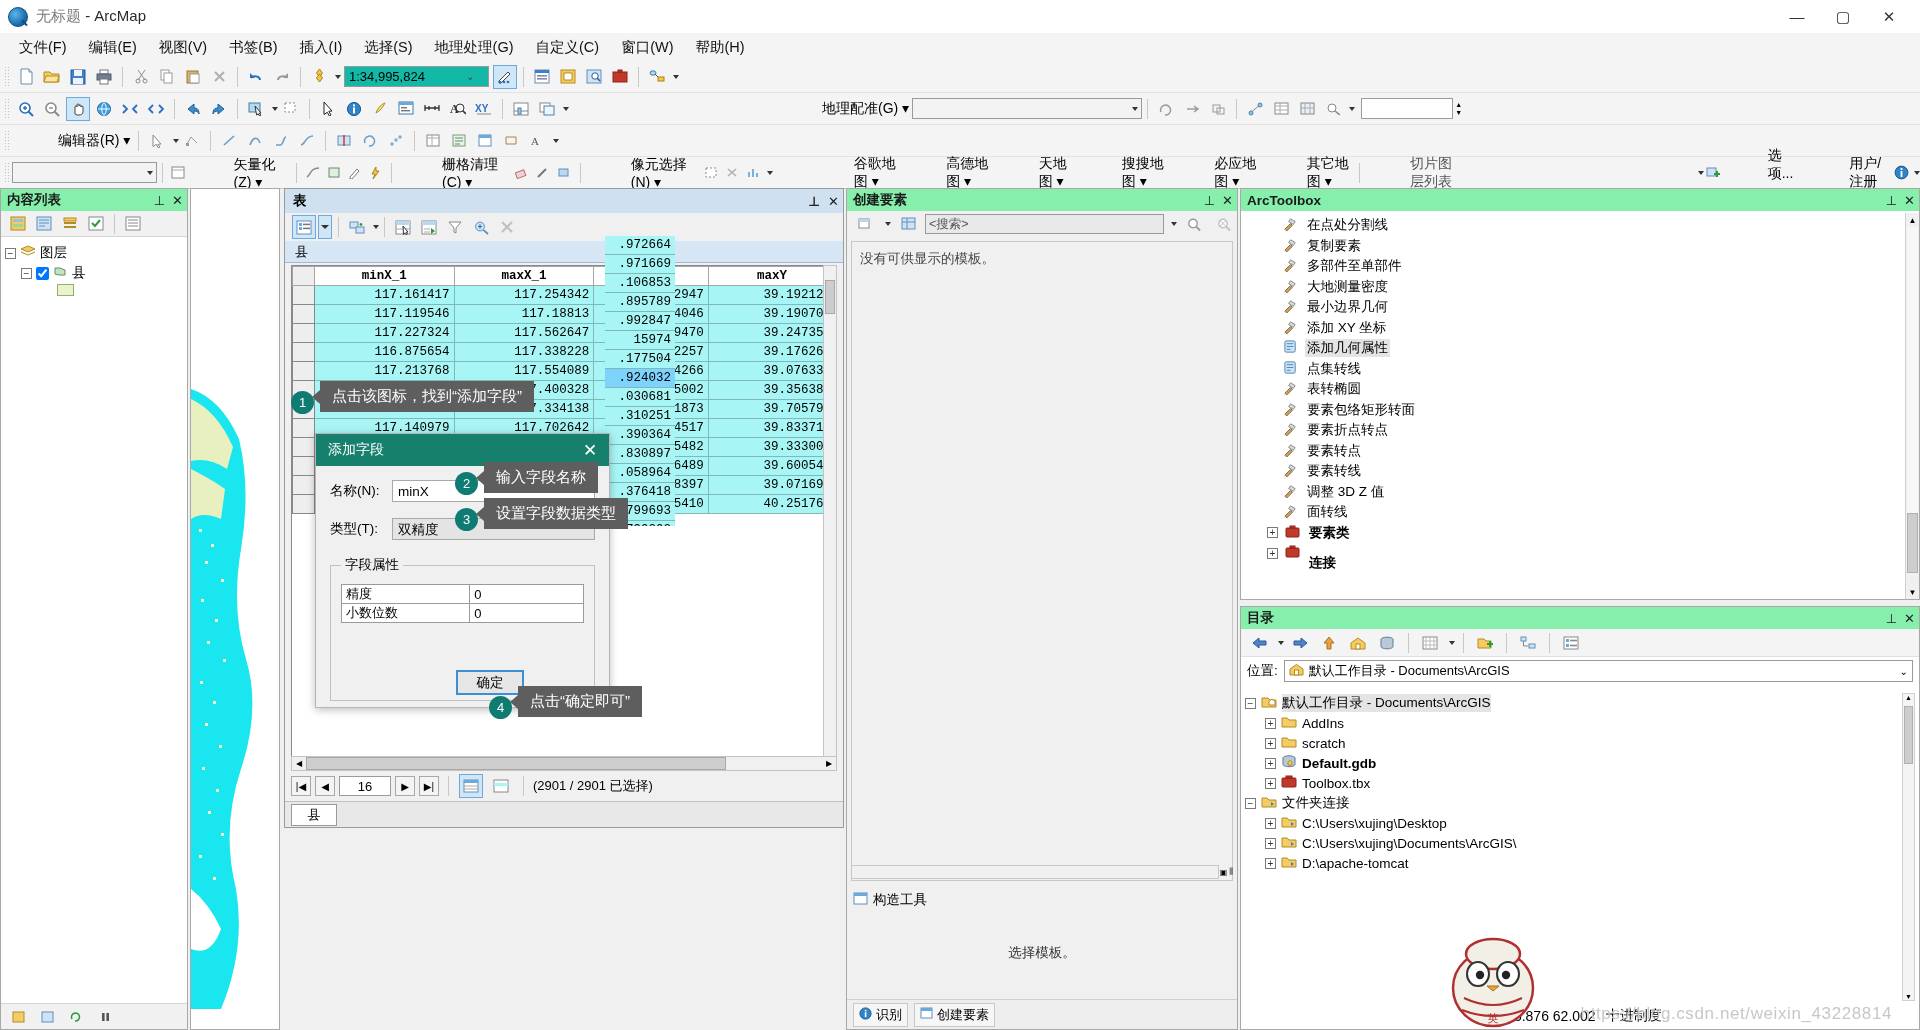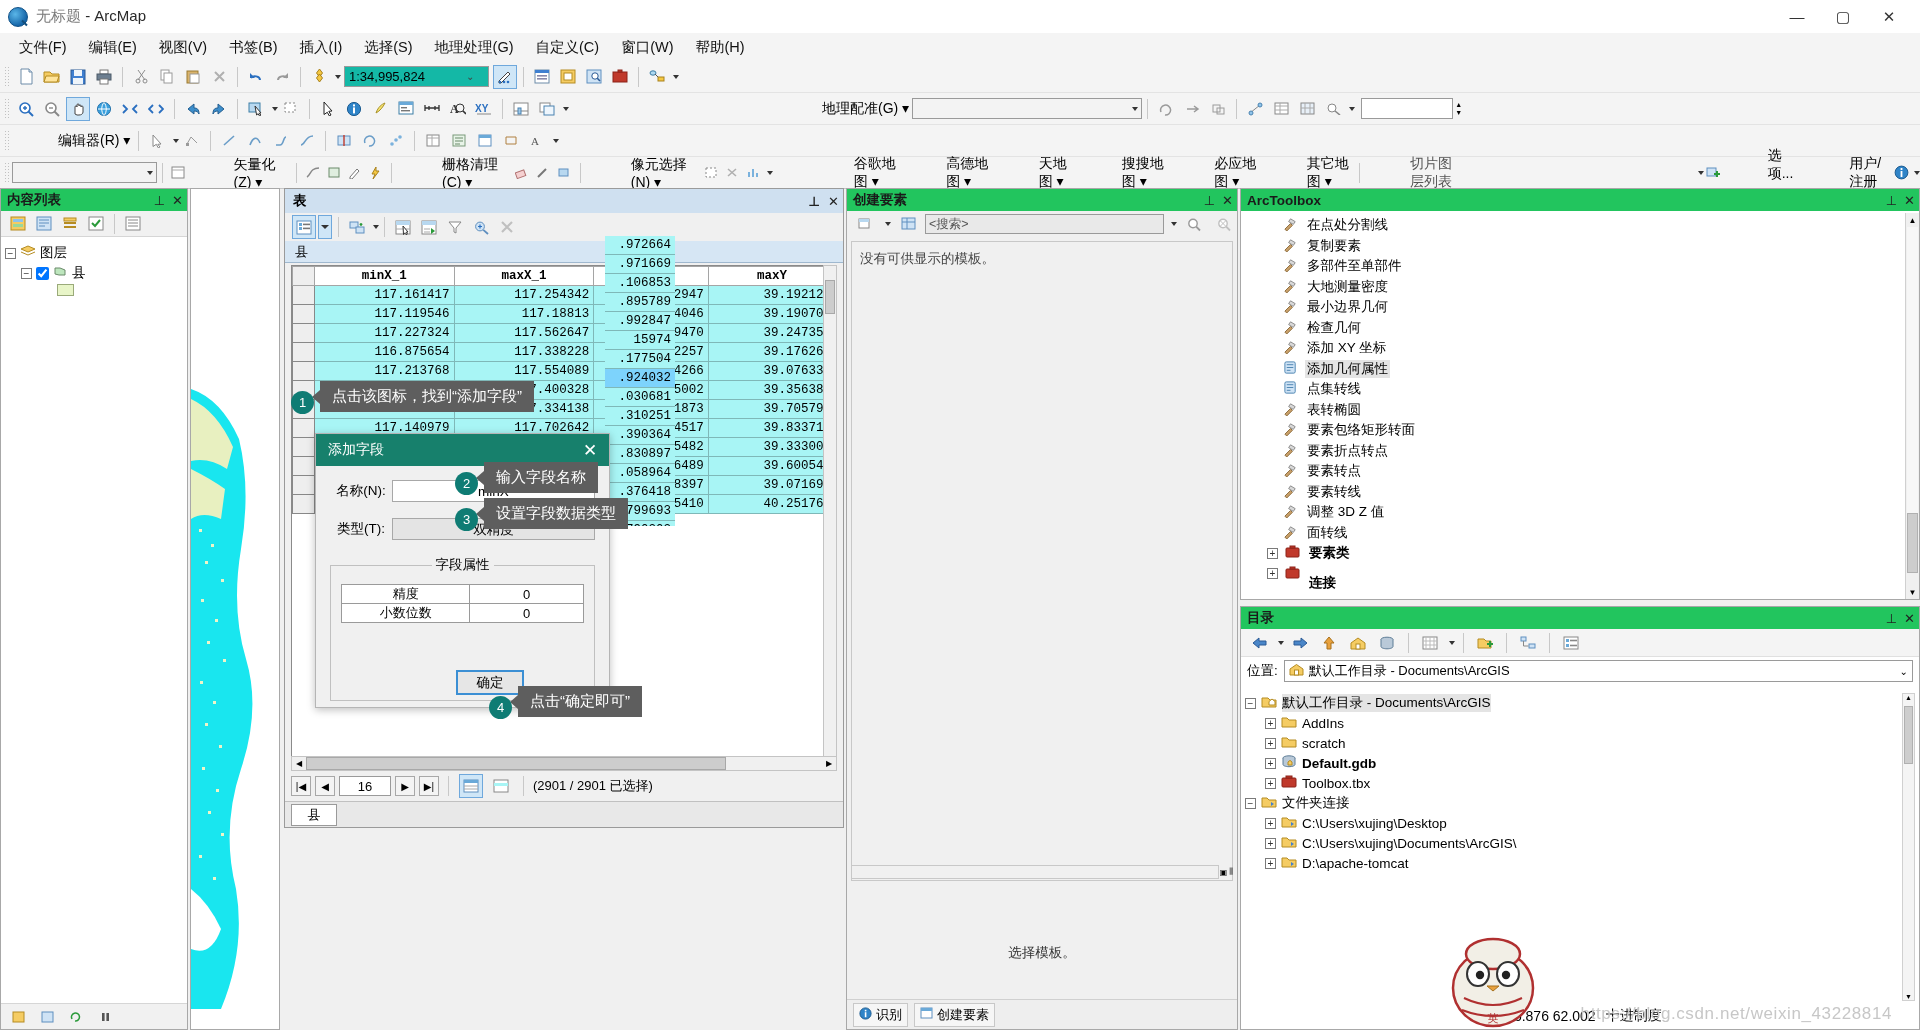--- a/index.html
+++ b/index.html
@@ -52,21 +52,21 @@
   .combo { height:21px; border:1px solid #9a9a9a; background:#f3f3f3; display:flex;
            align-items:center; padding:0 3px; font-size:13px; }
   .combo.w230{ width:230px;} .combo.w185{width:185px;}
   .combo .ar{ margin-left:auto; }
   .editbox { height:21px; border:1px solid #9a9a9a; background:#fff; width:90px; }
 
   
   .workspace { position:absolute; top:188px; left:0; right:0; bottom:0; }
 
   
-  .panel-hdr { height:22px; background:#22c55e; display:flex; align-items:center;
+  .panel-hdr { height:22px; background:#86efac; display:flex; align-items:center;
                padding:0 4px 0 6px; font-size:13.5px; color:#1a1a1a; font-weight:bold;}
   .panel-hdr .sp { margin-left:auto; display:flex; gap:7px; align-items:center; font-weight:normal;}
   .pin { font-size:13px; color:#222; transform:rotate(0deg); }
   .xbtn { font-size:13px; color:#222; }
 
   
   .toc { position:absolute; left:0; top:0; width:188px; bottom:0; background:#fff;
          border:1px solid #a8a8a8; }
   .toc-tools { height:26px; background:#f1f1f1; display:flex; align-items:center;
                padding-left:4px; border-bottom:1px solid #d6d6d6; }
@@ -114,21 +114,21 @@
   .vscroll{position:absolute;right:6px;top:76px;bottom:60px;width:14px;background:#f0f0f0;
            border:1px solid #c4c4c4;}
   .vs-thumb{position:absolute;top:14px;left:1px;width:10px;height:34px;background:#cdcdcd;border:1px solid #a8a8a8;}
 
   
   .dialog { position:absolute; left:315px; top:245px; width:295px; height:275px;
             background:#f0f0f0; border:1px solid #b5b5b5; box-shadow:0 2px 8px rgba(0,0,0,.25); }
   .dlg-hdr { height:32px; background:#17806c; display:flex; align-items:center;
              padding:0 6px 0 12px; color:#fff; font-size:14px; }
   .dlg-x { margin-left:auto; font-size:17px; color:#fff; width:26px; text-align:center; }
-  .dlg-body { padding:14px 14px 0 14px; font-size:13.5px;text-align:center;}
+  .dlg-body { padding:14px 14px 0 14px; font-size:13.5px;}
   .frow { display:flex; align-items:center; margin-bottom:16px; }
   .flabel{ width:62px; }
   .finput{ flex:1; height:22px; border:1px solid #a8a8a8; background:#fff; padding:0 5px;
            font-size:13.5px; line-height:21px;}
   .fsel{ flex:1; height:22px; border:1px solid #a8a8a8; background:#e4e4e4; padding:0 5px;
            font-size:13.5px; line-height:21px;}
   .fieldset{ border:1px solid #c0c0c0; margin:2px 0 0 0; padding:10px 10px 18px 10px; height:145px;}
   .fieldset legend{ padding:0 4px; font-size:13.5px;}
   table.props{ border-collapse:collapse; width:100%; font-size:13px;}
   table.props td{ border:1px solid #9a9a9a; height:18px; padding:0 4px; background:#fff;}
@@ -1151,20 +1151,29 @@
       <div class="cf-list">
         <span>没有可供显示的模板。</span>
       </div>
       <div style="position:absolute;left:4px;right:18px;bottom:150px;height:14px;background:#f0f0f0;border:1px solid #c8c8c8;"></div>
       <div style="position:absolute;right:4px;bottom:150px;width:26px;height:14px;display:flex;gap:2px;align-items:center;justify-content:flex-end;">
         <span style="font-size:8px;">▣</span>
           <span style="font-size:8px;">⫼</span>
       </div>
 
       <div class="cf-constr">
+        <div class="cf-hdr2">
+          <span>
+            <svg width="15" height="14" viewBox="0 0 15 14">
+                <rect x="1" y="1" width="13" height="11" fill="#fff" stroke="#5f8fbf"></rect>
+                <rect x="1" y="1" width="13" height="3" fill="#6aa9d8"></rect>
+              </svg>
+          </span>
+          <span>构造工具</span>
+        </div>
         <div class="cf-body2">选择模板。</div>
       </div>
       <div class="cf-foot">
         <div class="ft">
           <span><svg width="13" height="13" viewBox="0 0 13 13">
                 <circle cx="6.5" cy="6.5" r="5.6" fill="#2f84c8" stroke="#1d5c91"></circle>
                 <rect x="5.8" y="5.2" width="1.6" height="5" fill="#fff"></rect>
                 <rect x="5.8" y="2.8" width="1.6" height="1.6" fill="#fff"></rect>
               </svg></span>
           <span>识别</span>
@@ -1215,27 +1224,20 @@
                 <path d="M8 3l5 3-2 3-5-3z" fill="#d8d8d8" stroke="#888"></path>
               </svg></span>
             <span class="lbl">大地测量密度</span>
           </div>
           <div class="tool">
             <span><svg class="hammer" viewBox="0 0 16 16">
                 <path d="M2 14l6-6 2 2-6 6z" fill="#c9a06a" stroke="#8a6a3a"></path>
                 <path d="M8 3l5 3-2 3-5-3z" fill="#d8d8d8" stroke="#888"></path>
               </svg></span>
             <span class="lbl">最小边界几何</span>
-          </div>
-          <div class="tool">
-            <span><svg class="hammer" viewBox="0 0 16 16">
-                <path d="M2 14l6-6 2 2-6 6z" fill="#c9a06a" stroke="#8a6a3a"></path>
-                <path d="M8 3l5 3-2 3-5-3z" fill="#d8d8d8" stroke="#888"></path>
-              </svg></span>
-            <span class="lbl">检查几何</span>
           </div>
           <div class="tool">
             <span><svg class="hammer" viewBox="0 0 16 16">
                 <path d="M2 14l6-6 2 2-6 6z" fill="#c9a06a" stroke="#8a6a3a"></path>
                 <path d="M8 3l5 3-2 3-5-3z" fill="#d8d8d8" stroke="#888"></path>
               </svg></span>
             <span class="lbl">添加 XY 坐标</span>
           </div>
           <div class="tool sel">
             <span><svg class="hammer" viewBox="0 0 16 16">

